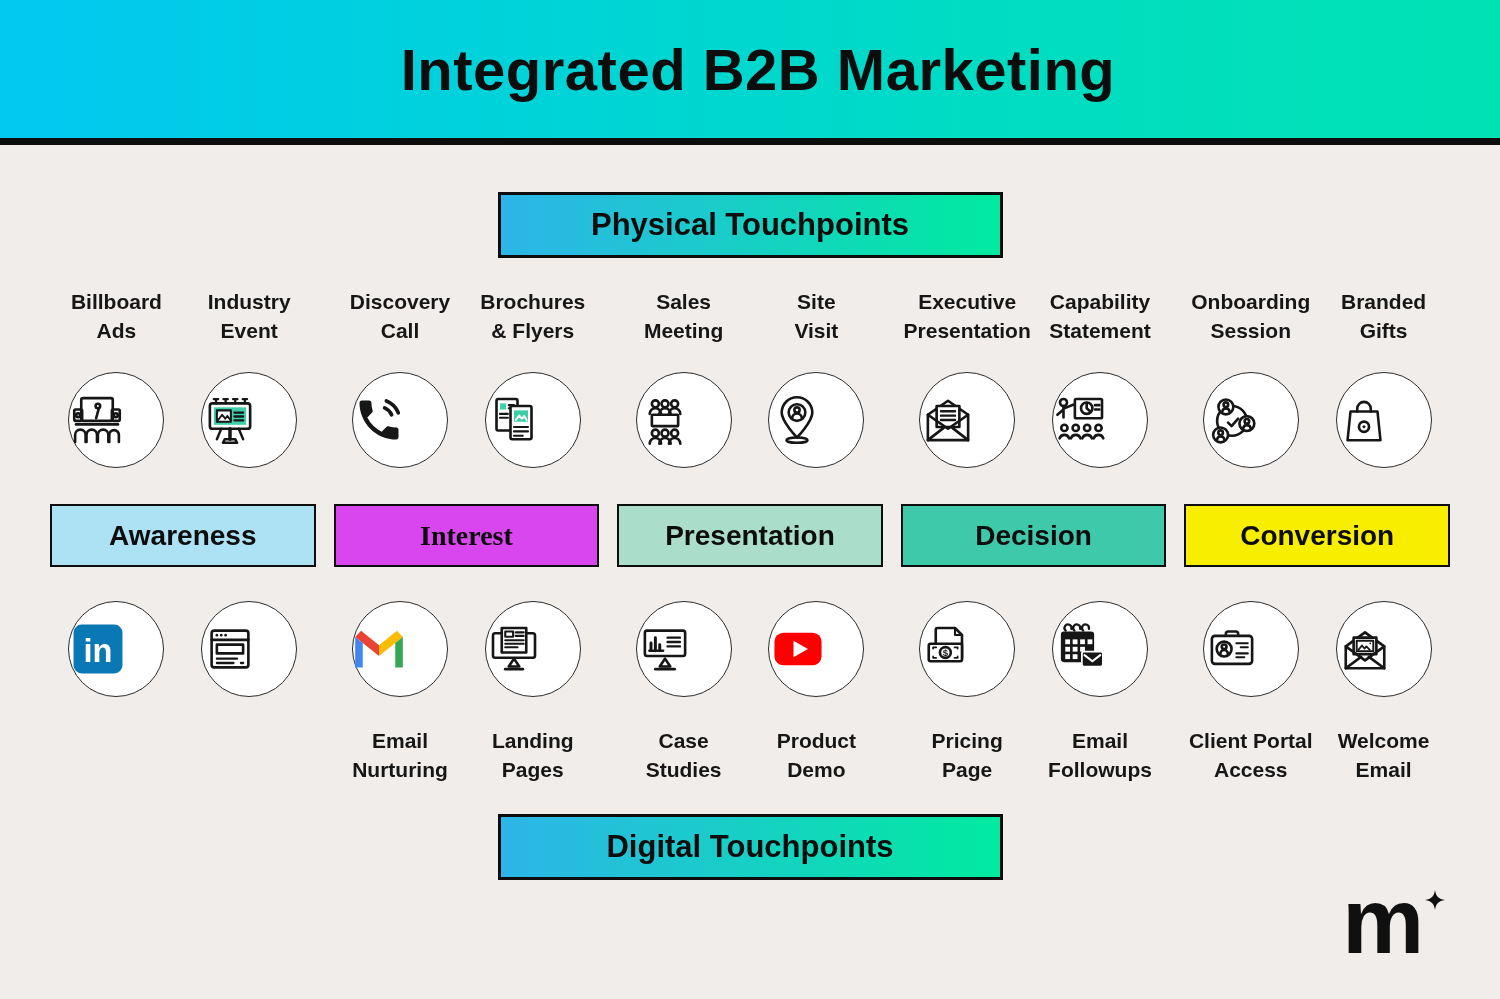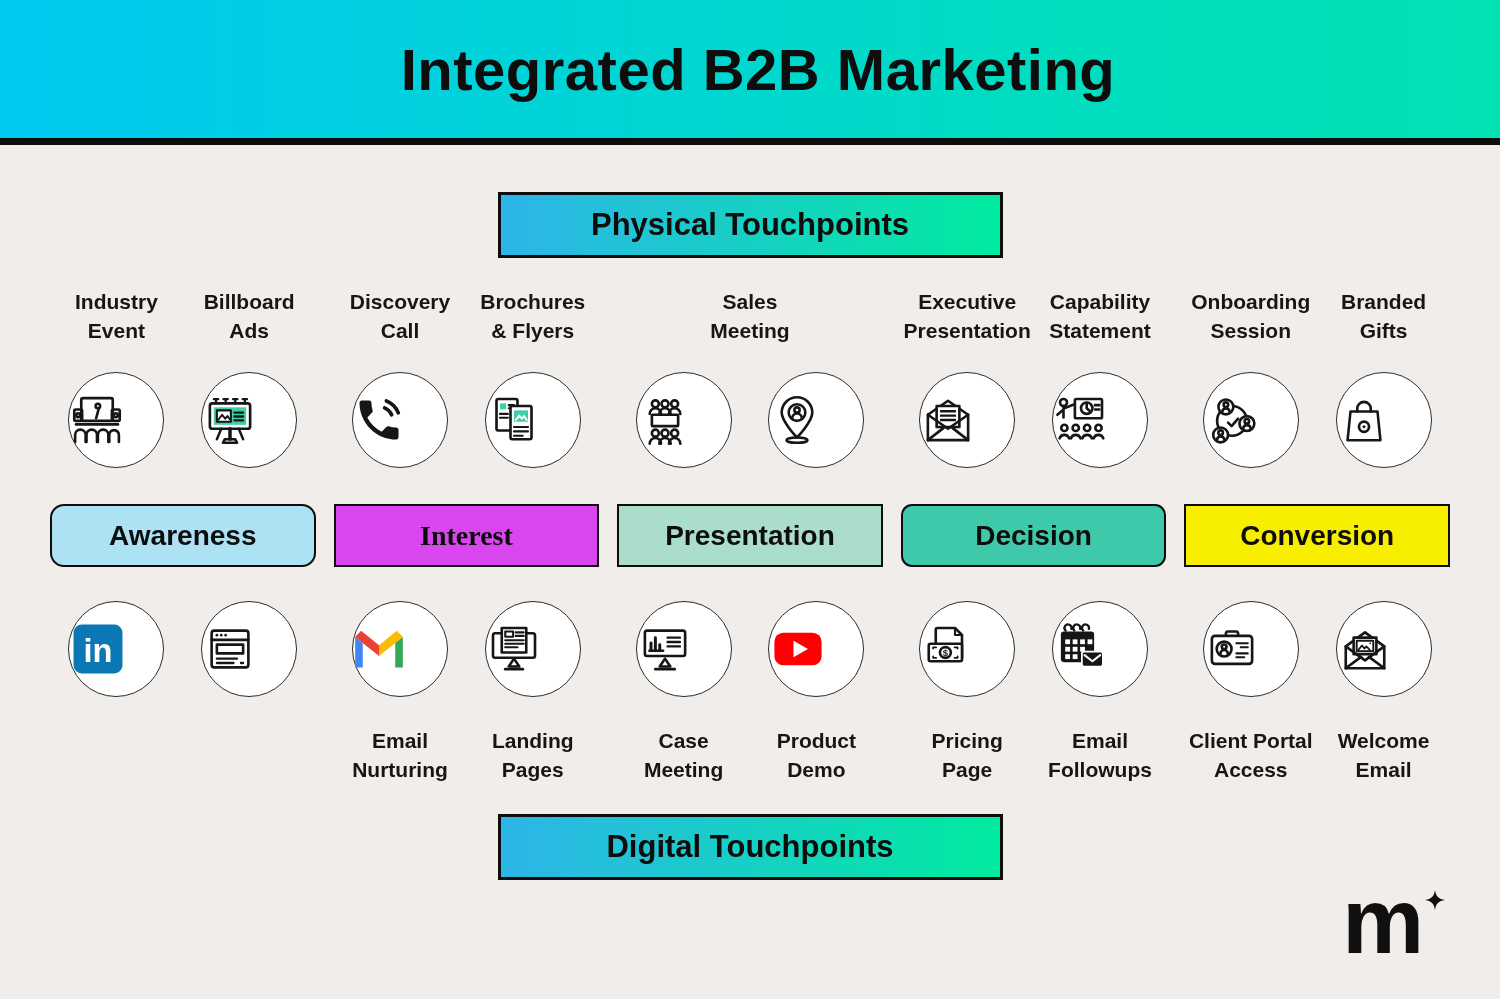--- a/index.html
+++ b/index.html
@@ -74,26 +74,26 @@
   <h1 class="title">Integrated B2B Marketing</h1>
 </header>
 
 <div class="banner physical">Physical Touchpoints</div>
 
 <div class="grid">
 
   <section class="group">
     <div class="row labels">
       <div class="cell">
+          <div class="label">Billboard
+Ads</div>
+        </div>
+      <div class="cell">
           <div class="label">Industry
 Event</div>
-        </div>
-      <div class="cell">
-          <div class="label">Billboard
-Ads</div>
         </div>
     </div>
     <div class="row icons">
       <div class="cell">
           <div class="icon-circle">
         <svg width="56" height="56" viewBox="0 0 64 64" class="ic" stroke-width="2.7">
           <rect x="14" y="7" width="36" height="26" rx="2"></rect>
           <circle cx="33" cy="16" r="2.6"></circle>
               <path d="M34 19 L31 30"></path>
           <rect x="6" y="20" width="9" height="13" rx="1.5"></rect>
@@ -118,21 +118,21 @@
           <rect x="17" y="21" width="16" height="13" fill="#ffffff" stroke-width="2.4"></rect>
           <path d="M18.5 32 l4.5-6 3.5 4.5 2.5-3 3.5 4.5" stroke-width="2.2"></path>
           <path d="M37 23.5 H47 M37 28 H47 M37 32.5 H47" stroke-width="2.6"></path>
           <path d="M32 42 V54" stroke-width="4"></path>
           <path d="M22 42 L17 54 M42 42 L47 54" stroke-width="2.8"></path>
           <path d="M26 54 h12 l2 4 h-16 z"></path>
         </svg>
       </div>
         </div>
     </div>
-    <div class="stage" style="background: rgb(173, 226, 244); border-radius: 14px;">Awareness</div>
+    <div class="stage" style="background: rgb(173, 226, 244);">Awareness</div>
     <div class="row icons digital">
       <div class="cell">
           <div class="icon-circle">
         <svg width="58" height="58" viewBox="0 0 64 64">
           <rect x="5" y="5" width="54" height="54" rx="9" fill="#0a78b5"></rect>
           <text x="32" y="46" text-anchor="middle" font-size="36" font-weight="bold" fill="#ffffff" font-family="Liberation Sans, sans-serif">in</text>
         </svg>
       </div>
         </div>
       <div class="cell">
@@ -221,20 +221,24 @@
 Pages</div>
         </div>
     </div>
   </section>
 
   <section class="group">
     <div class="row labels">
       <div class="cell">
           <div class="label">Sales
 Meeting</div>
+        </div>
+      <div class="cell">
+          <div class="label">Site
+Visit</div>
         </div>
     </div>
     <div class="row icons">
       <div class="cell">
           <div class="icon-circle">
         <svg width="56" height="56" viewBox="0 0 64 64" class="ic" stroke-width="2.5">
           <rect x="17" y="26" width="30" height="13" rx="1"></rect>
           <circle cx="21" cy="13.5" r="4"></circle>
               <path d="M14.5 25 a6.5 6.5 0 0 1 13 0"></path>
           <circle cx="32" cy="13.5" r="4"></circle>
@@ -281,21 +285,21 @@
         <svg width="58" height="58" viewBox="0 0 64 64">
           <rect x="6" y="14" width="52" height="36" rx="10" fill="#ff0000"></rect>
           <polygon points="27,23 27,41 43,32" fill="#ffffff"></polygon>
         </svg>
       </div>
         </div>
     </div>
     <div class="row labels digital">
       <div class="cell">
           <div class="label">Case
-Meeting</div>
+Studies</div>
         </div>
       <div class="cell">
           <div class="label">Product
 Demo</div>
         </div>
     </div>
   </section>
 
   <section class="group">
     <div class="row labels">
@@ -334,21 +338,21 @@
           <circle cx="26" cy="41" r="3.6"></circle>
               <path d="M20.5 53 a5.8 5.8 0 0 1 11 0"></path>
           <circle cx="39" cy="41" r="3.6"></circle>
               <path d="M33.5 53 a5.8 5.8 0 0 1 11 0"></path>
           <circle cx="52" cy="41" r="3.6"></circle>
               <path d="M46.5 53 a5.8 5.8 0 0 1 11 0"></path>
         </svg>
       </div>
         </div>
     </div>
-    <div class="stage" style="background: rgb(63, 201, 171); border-radius: 11px;">Decision</div>
+    <div class="stage" style="background: rgb(63, 201, 171);">Decision</div>
     <div class="row icons digital">
       <div class="cell">
           <div class="icon-circle">
         <svg width="56" height="56" viewBox="0 0 64 64" class="ic">
           <path d="M18 42 V10 a2 2 0 0 1 2-2 H40 l8 8 V42"></path>
           <path d="M40 8 v8 h8" stroke-width="2.4"></path>
           <rect x="10" y="26" width="38" height="20" rx="2" fill="#ffffff"></rect>
           <circle cx="29" cy="36" r="6.2"></circle>
           <text x="29" y="40.4" text-anchor="middle" font-size="11" font-weight="bold" fill="#161616" stroke="none" font-family="Liberation Sans, sans-serif">$</text>
           <path d="M15 31.5 v-1.5 h3.5 M43 31.5 v-1.5 h-3.5 M15 40.5 v1.5 h3.5 M43 40.5 v1.5 h-3.5" stroke-width="2"></path>

